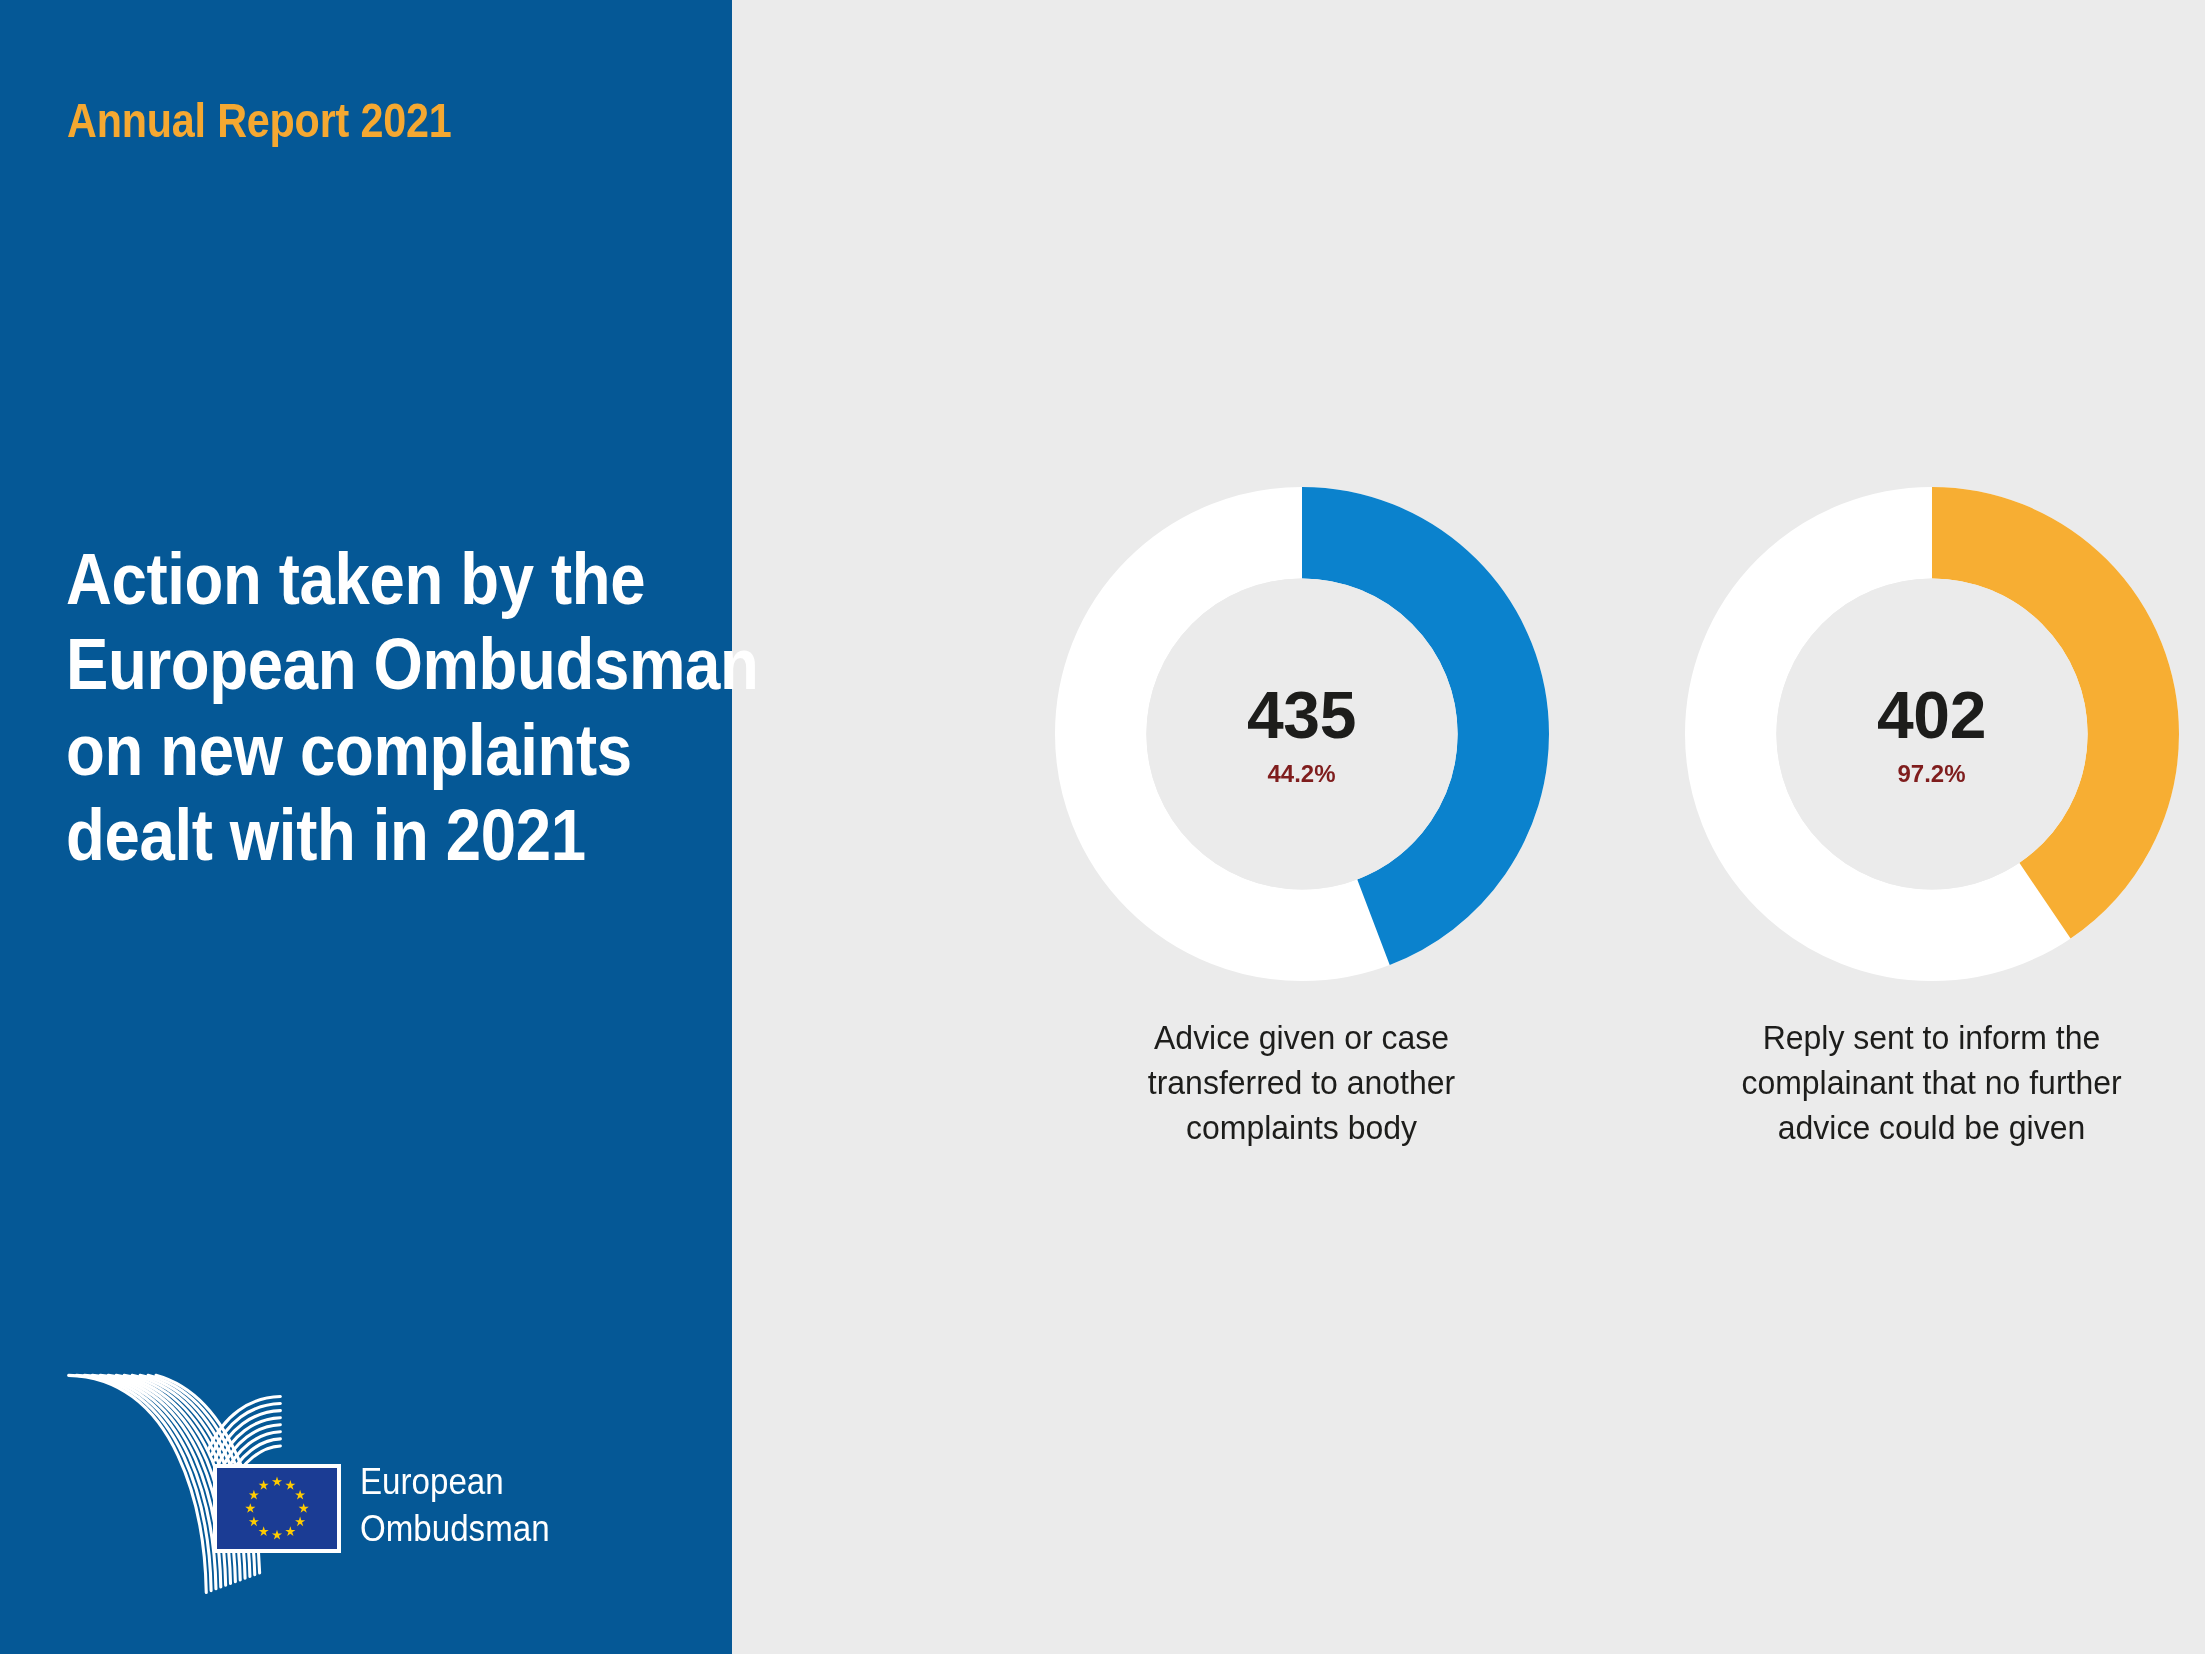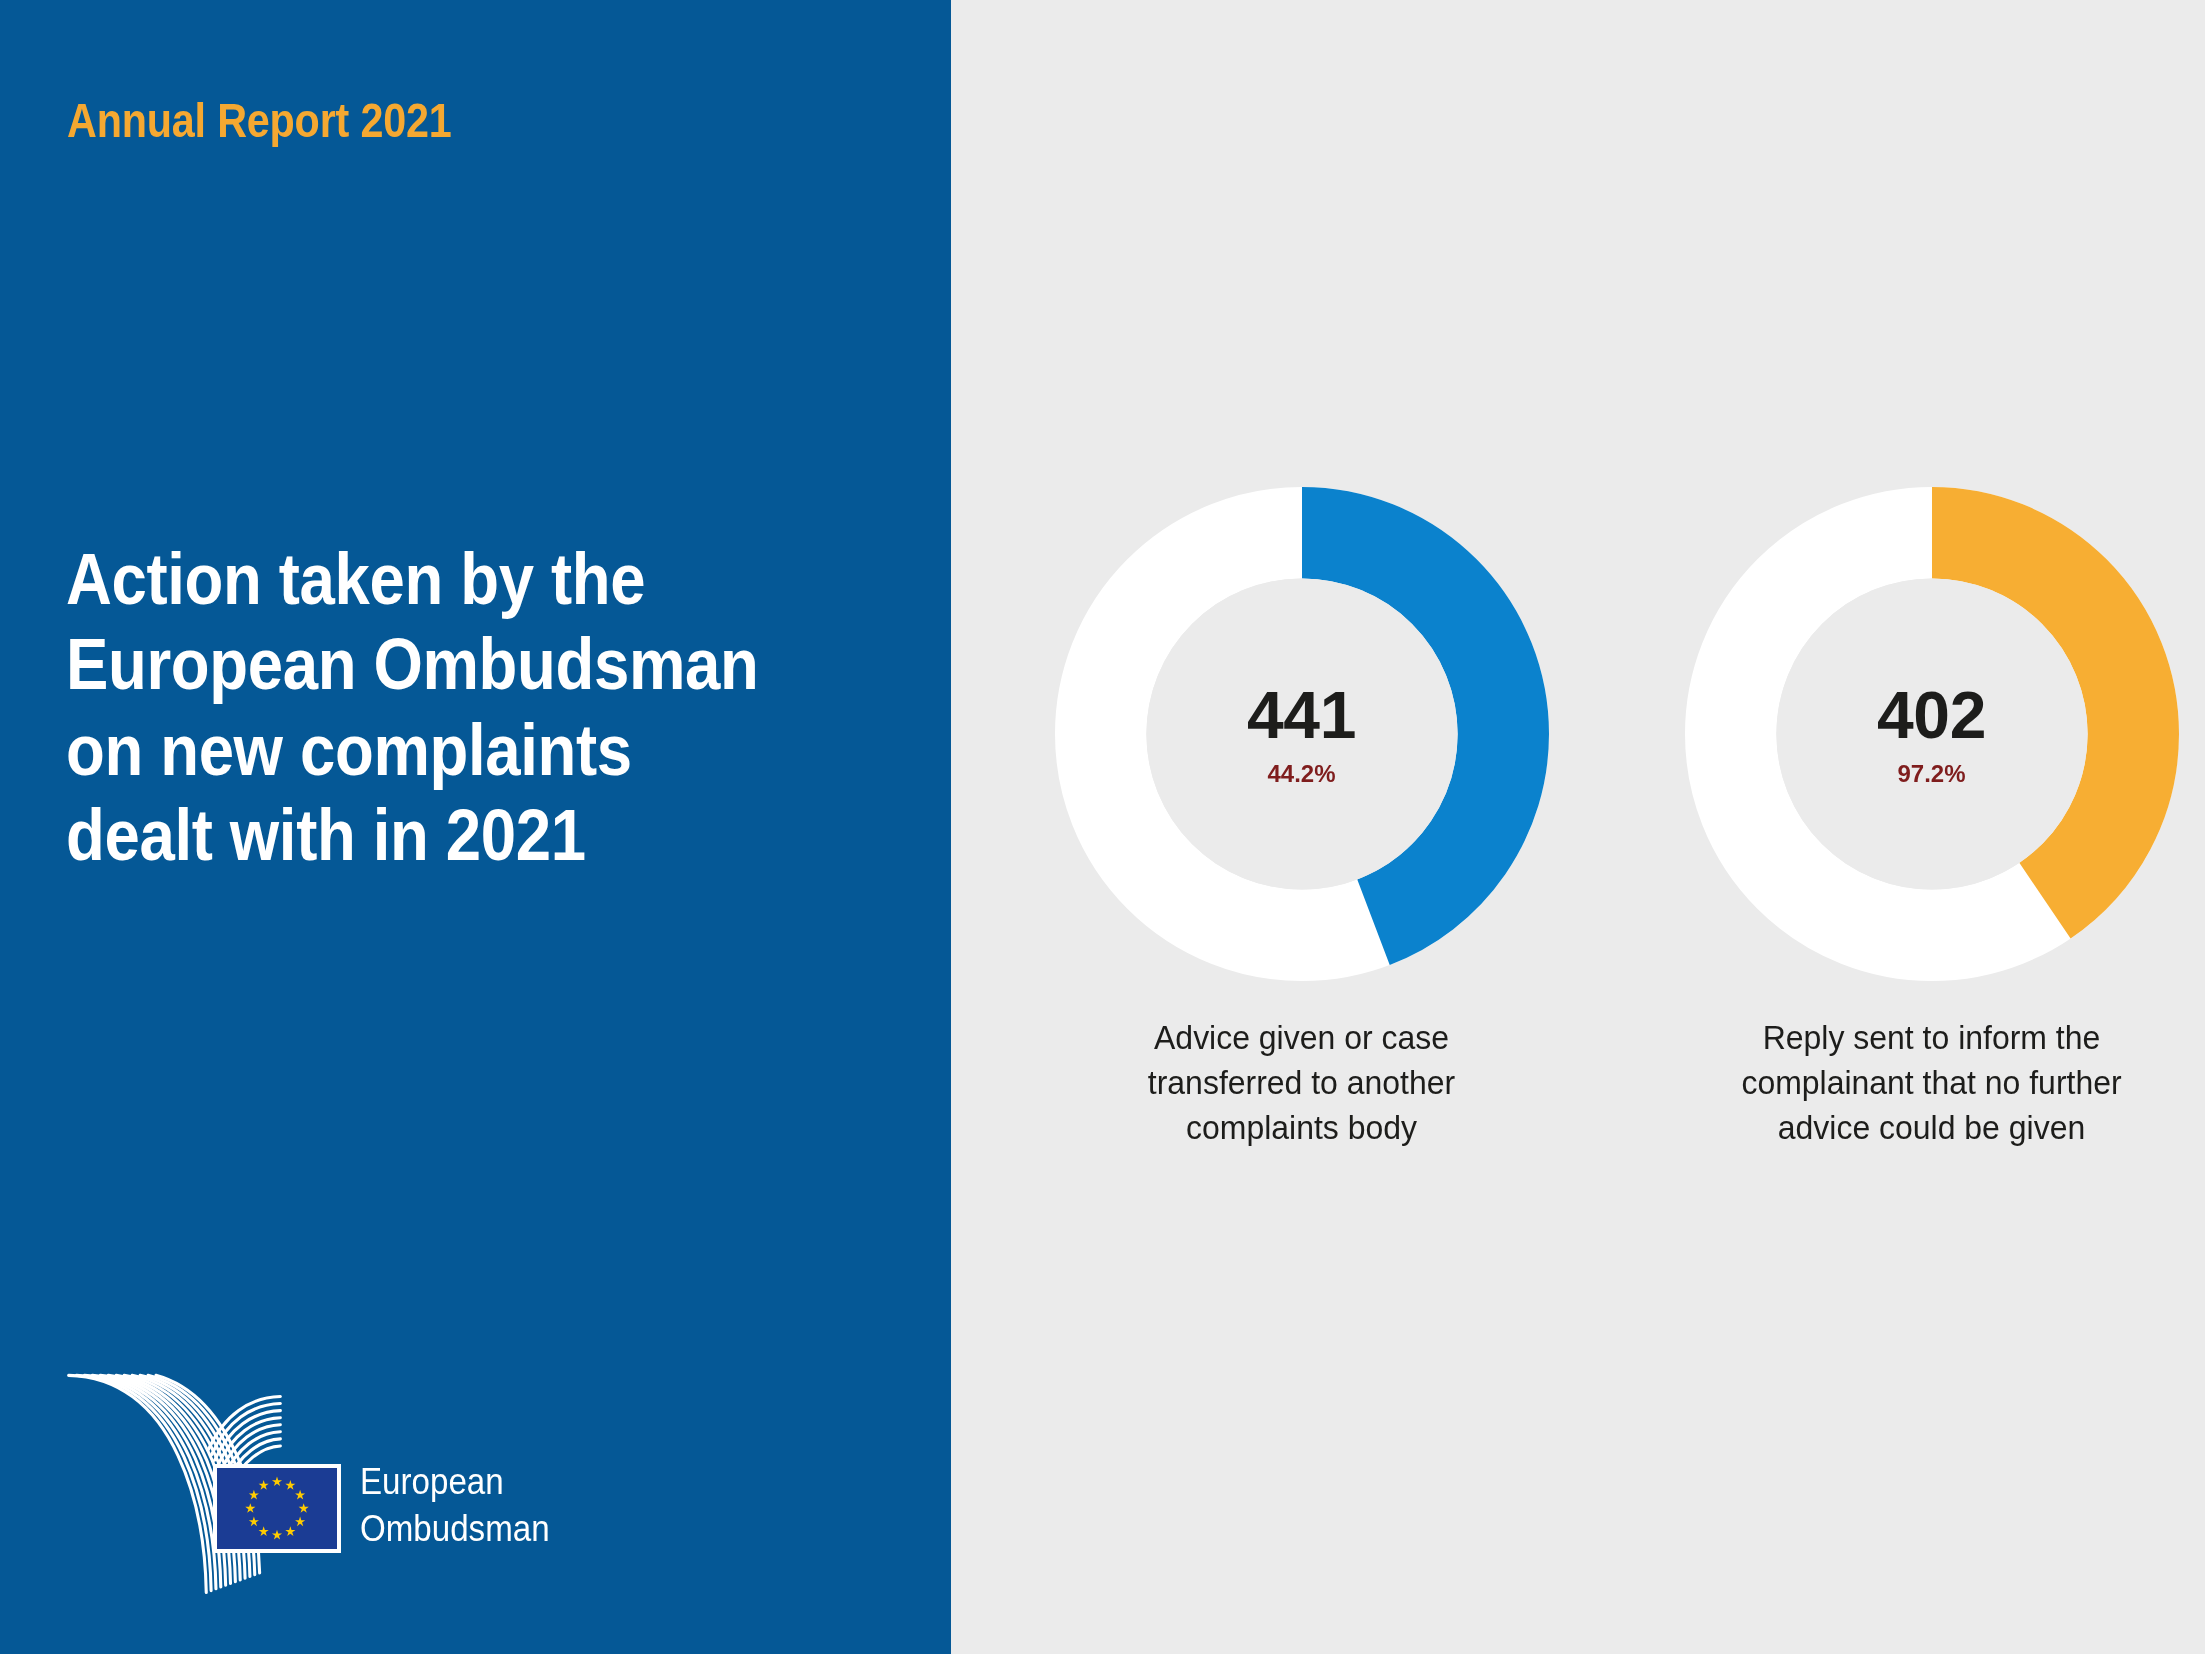--- a/index.html
+++ b/index.html
@@ -17,21 +17,21 @@
     width: 2941px;
     height: 1654px;
     background: #ebebeb;
     display: block;
   }
 
   
   .sidebar {
     position: absolute;
     left: 0; top: 0;
-    width: 951px;
+    width: 732px;
     height: 1654px;
     background: #055896;
   }
 
   .kicker {
     position: absolute;
     left: 67px;
     top: 96px;
     font-size: 48px;
     line-height: 1.05;
@@ -238,21 +238,21 @@
   <div class="charts">
 
     <div class="donut-col col-1">
       <div class="donut-wrap">
         <svg class="donut-svg" viewBox="0 0 200 200">
           <circle cx="100" cy="100" r="81.5" fill="none" stroke="#ffffff" stroke-width="37"></circle>
           <circle class="donut-arc" cx="100" cy="100" r="81.5" fill="none" stroke-width="37" stroke-linecap="butt" transform="rotate(-90 100 100)" stroke="#0b82cd" stroke-dasharray="226.33918432053022 285.74041821460605"></circle>
           <circle cx="100" cy="100" r="63" fill="#ebebeb"></circle>
         </svg>
         <div class="donut-center">
-          <div class="donut-value">441</div>
+          <div class="donut-value">435</div>
           <div class="donut-pct">44.2%</div>
         </div>
       </div>
       <div class="donut-caption">Advice given or case transferred to another complaints body</div>
     </div>
 
     <div class="donut-col col-2">
       <div class="donut-wrap">
         <svg class="donut-svg" viewBox="0 0 200 200">
           <circle cx="100" cy="100" r="81.5" fill="none" stroke="#ffffff" stroke-width="37"></circle>

